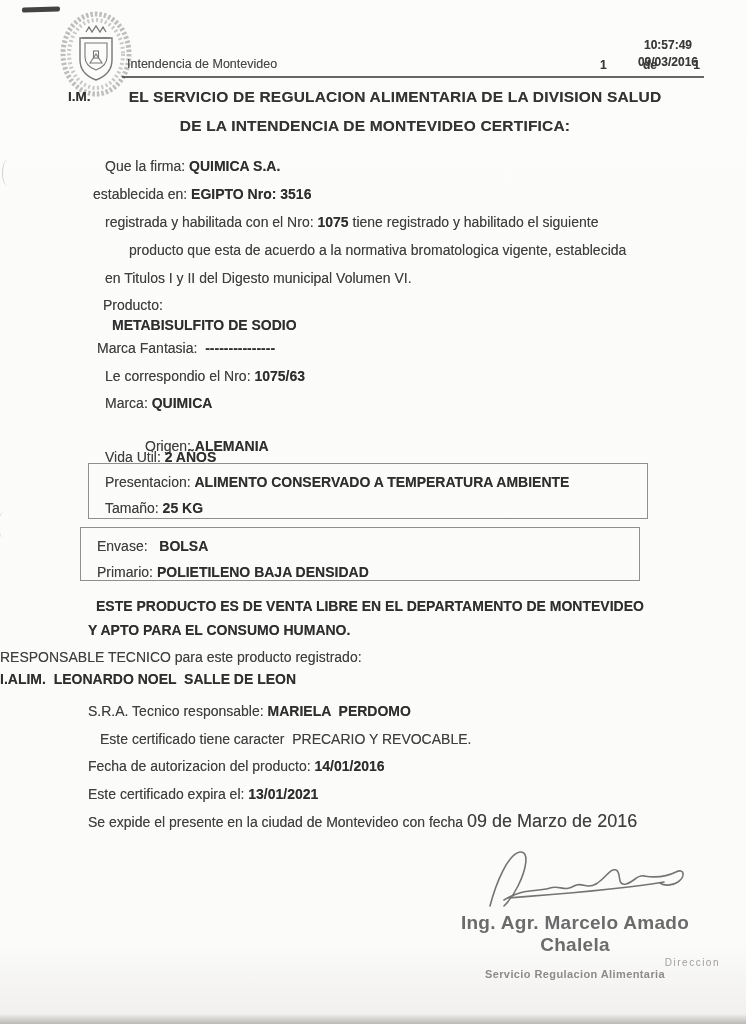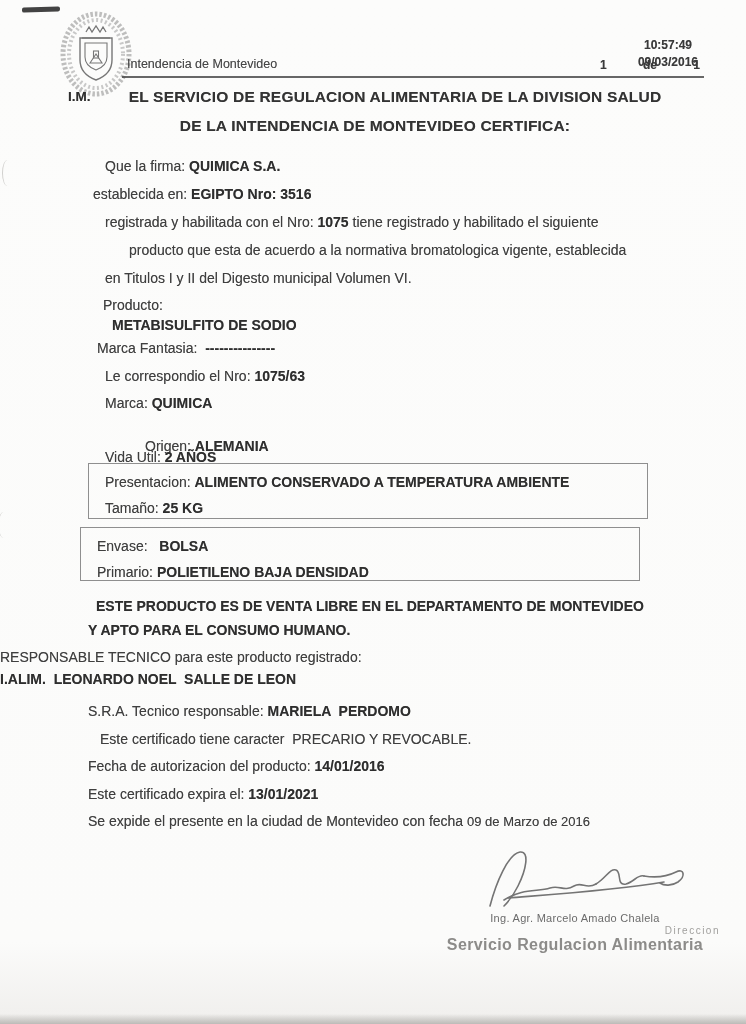--- a/index.html
+++ b/index.html
@@ -27,23 +27,23 @@
   .hdr-small{font-size:12px;font-weight:bold;color:#3a3a3a;text-shadow:0 0 .4px rgba(70,70,70,.5);}
   .org{font-size:12.5px;color:#474747;text-shadow:0 0 .4px rgba(70,70,70,.45);}
   .rule{height:2px;background:#4c4c4c;opacity:.85;}
   .infobox{
     border:1.5px solid #8f8f8f;
     box-sizing:border-box;
     padding:9px 0 0 16px;
   }
   .infobox .line{margin-bottom:7px;}
   .centered{width:746px;text-align:left;left:0;}
-  .sig-name{font-size:11px;font-weight:normal;color:#6b6b6b;letter-spacing:.3px;}
+  .sig-name{font-size:19px;font-weight:bold;color:#6b6b6b;letter-spacing:.3px;}
   .sig-dir{font-size:10px;color:#a09f9d;letter-spacing:1.5px;}
-  .sig-srv{font-size:16px;font-weight:bold;color:#8c8b89;letter-spacing:.4px;}
+  .sig-srv{font-size:11px;font-weight:bold;color:#8c8b89;letter-spacing:.4px;}
   .artifact-dash{
     width:38px;height:5px;background:#2f2f2f;border-radius:2px;
     transform:rotate(-2deg);opacity:.9;
   }
   .edge-mark{
     width:10px;height:26px;border-left:1.5px solid #c7c6c3;border-radius:50% 0 0 50%;
     opacity:.8;
   }
   .bottom-shade{
     left:0;bottom:0;width:746px;height:10px;
@@ -131,21 +131,21 @@
   <div class="abs line" style="left:88px;top:702px;"><span>S.R.A. Tecnico responsable: </span><span class="b">MARIELA  PERDOMO</span></div>
 
   <div class="abs line b centered" style="top:670px;">I.ALIM.  LEONARDO NOEL  SALLE DE LEON</div>
 
   <div class="abs line" style="left:88px;top:730px;margin-left:12px;"><span>Este certificado tiene caracter  </span><span>PRECARIO Y REVOCABLE.</span></div>
 
   <div class="abs line" style="left:88px;top:757px;"><span>Fecha de autorizacion del producto: </span><span class="b">14/01/2016</span></div>
 
   <div class="abs line" style="left:88px;top:785px;"><span>Este certificado expira el: </span><span class="b">13/01/2021</span></div>
 
-  <div class="abs line" style="left:88px;top:812px;"><span>Se expide el presente en la ciudad de Montevideo con fecha </span><span style="font-size:13px;">09 de Marzo de 2016</span></div>
+  <div class="abs line" style="left:88px;top:812px;"><span>Se expide el presente en la ciudad de Montevideo con fecha </span><span style="font-size:18px;">09 de Marzo de 2016</span></div>
 
   <div class="abs" style="left:430px;top:848px;width:290px;">
     <svg width="240" height="62" viewBox="0 0 240 62" style="margin-left:38px;">
       <g fill="none" stroke="#5d5d5d" stroke-width="1.6" stroke-linecap="round" opacity=".85">
         <path d="M22 58 C 28 35, 40 6, 52 4 C 62 3, 58 22, 50 38 C 46 46, 40 54, 36 58"></path>
         <path d="M36 52 C 55 40, 70 44, 82 40 C 92 37, 96 44, 106 38 C 114 33, 118 42, 128 36"></path>
         <path d="M128 36 C 138 30, 142 20, 148 22 C 154 24, 148 38, 158 36 C 166 34, 170 26, 176 28"></path>
         <path d="M176 28 C 188 30, 200 28, 208 24 C 216 20, 218 28, 210 34 C 204 38, 196 38, 192 35"></path>
         <path d="M40 50 C 90 46, 150 42, 196 34"></path>
       </g>

